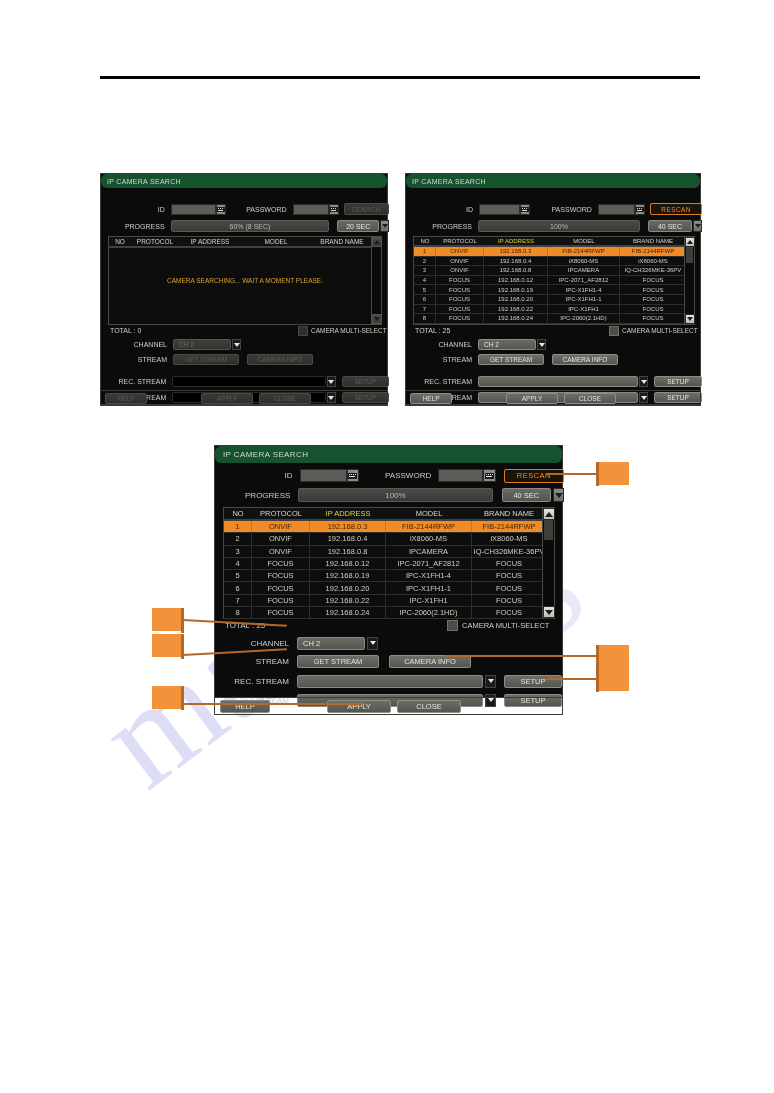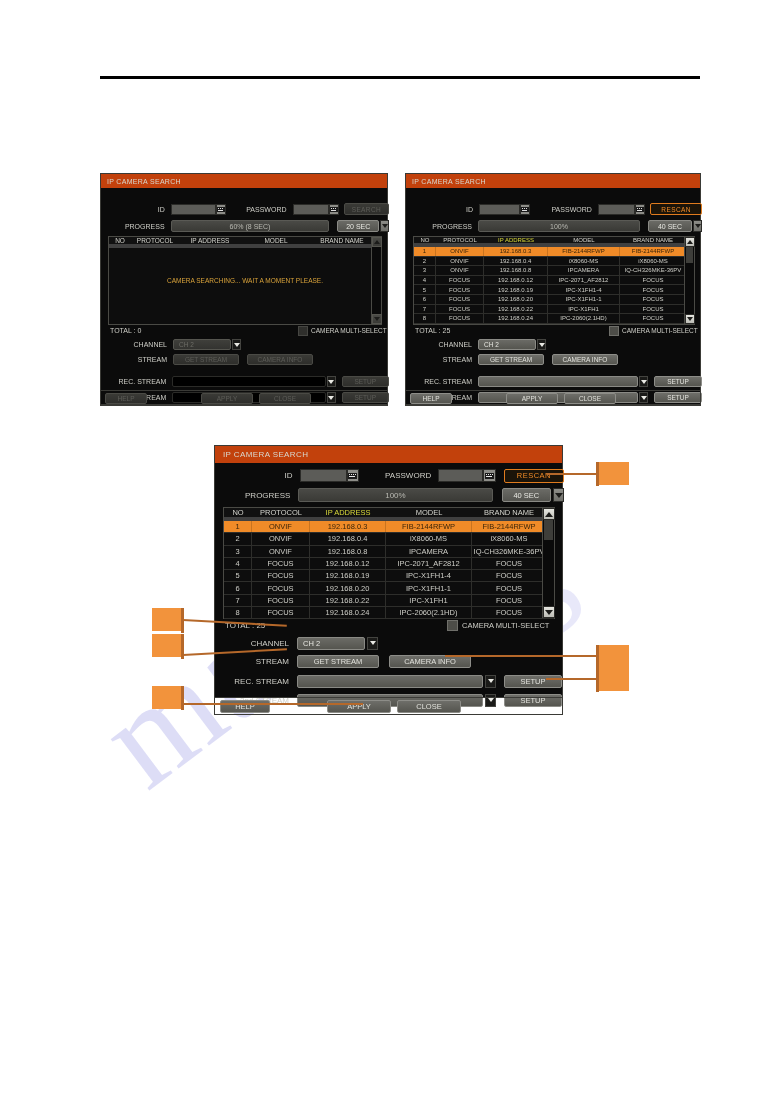--- a/index.html
+++ b/index.html
@@ -26,22 +26,22 @@
     transform:rotate(-37deg);transform-origin:0 0;
     white-space:nowrap;pointer-events:none;user-select:none;
   }
 
   
   .hrule{position:absolute;left:100px;top:76px;width:600px;height:3px;background:#000;}
 
   
   .dlg{position:absolute;background:#0b0b0b;border:1px solid #3a3a36;box-sizing:border-box;}
   .dlg .titlebar{
-    background:#c2410c;color:#d8d8d0;box-sizing:border-box;
-    display:flex;align-items:center;
+    background:#14532d;color:#d8d8d0;box-sizing:border-box;
+    display:flex;align-items:center;border-radius:6px;
   }
   .dlg .body{position:relative;box-sizing:border-box;background:#0b0b0b;}
 
   .row{display:flex;align-items:center;box-sizing:border-box;padding-left:8px;}
   .lbl{color:#cfcfc8;text-align:right;white-space:nowrap;}
 
   .inputbox{background:#5c5c58;border:1px solid #2b2b28;box-sizing:border-box;}
   .kbd{
     background:#8d8d88;border:1px solid #2b2b28;box-sizing:border-box;
     display:flex;align-items:center;justify-content:center;color:#151515;
@@ -79,21 +79,21 @@
   }
   .spin.dark{background:#1a1a18;border:1px solid #444440;}
   .tri-d{width:0;height:0;border-left:4px solid transparent;border-right:4px solid transparent;border-top:5px solid #eaeae4;}
   .tri-d.sm{border-left-width:3px;border-right-width:3px;border-top-width:4px;}
   .tri-d.dk{border-top-color:#1c1c1a;}
   .tri-u{width:0;height:0;border-left:4px solid transparent;border-right:4px solid transparent;border-bottom:5px solid #1c1c1a;}
   .tri-u.sm{border-left-width:3px;border-right-width:3px;border-bottom-width:4px;}
 
   
   .tbl{position:absolute;box-sizing:border-box;background:#0d0d0d;border:1px solid #4a4a45;}
-  .thead{display:flex;background:#111;color:#d5d5ce;box-sizing:border-box;border-bottom:4px solid #404040;}
+  .thead{display:flex;background:#111;color:#d5d5ce;box-sizing:border-box;border-bottom:2px solid #404040;}
   .thead .c{display:flex;align-items:center;justify-content:center;box-sizing:border-box;}
   .thead .c.hl{color:#d8d83a;}
   .trow{display:flex;box-sizing:border-box;border-bottom:1px solid #2e2e2b;color:#cfcfc8;}
   .trow .c{display:flex;align-items:center;justify-content:center;box-sizing:border-box;border-right:1px solid #2e2e2b;overflow:hidden;}
   .trow .c:last-child{border-right:none;}
   .trow.sel{background:#f08b28;color:#3a2408;}
   .trow.sel .c{border-right-color:#c9741f;}
   .emptymsg{
     position:absolute;left:0;right:0;text-align:center;color:#d8a23a;
     white-space:nowrap;

